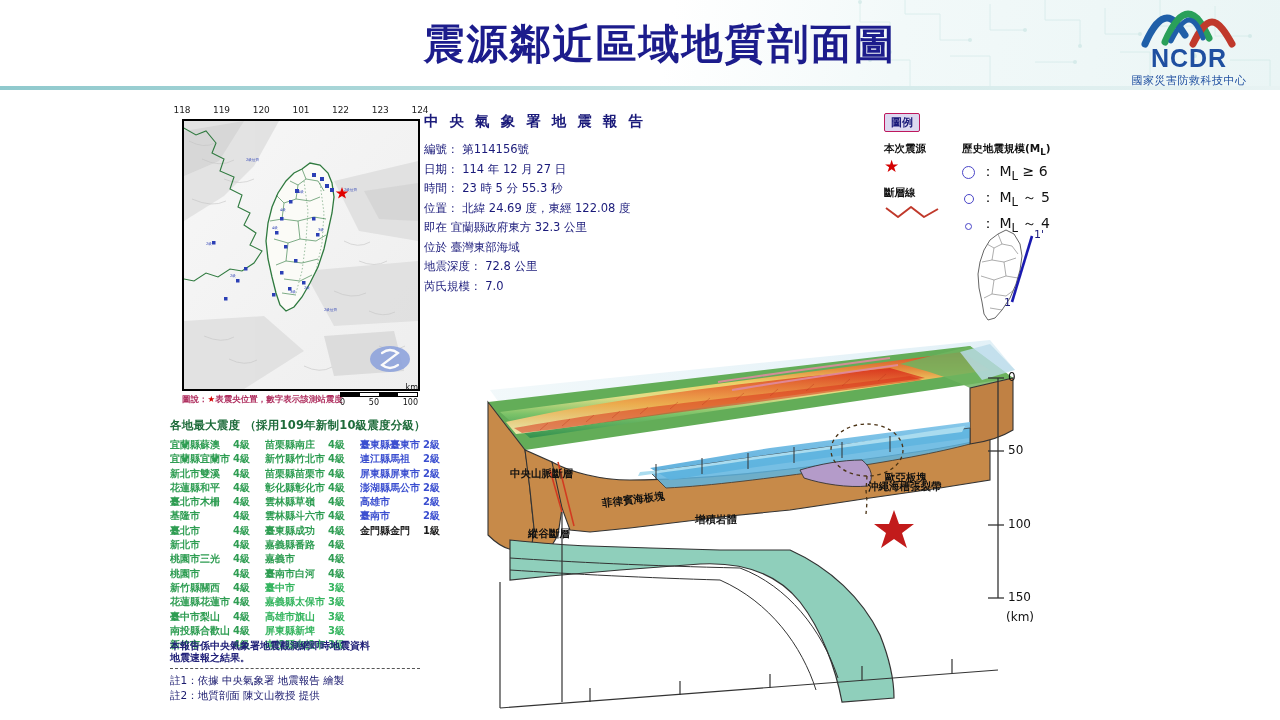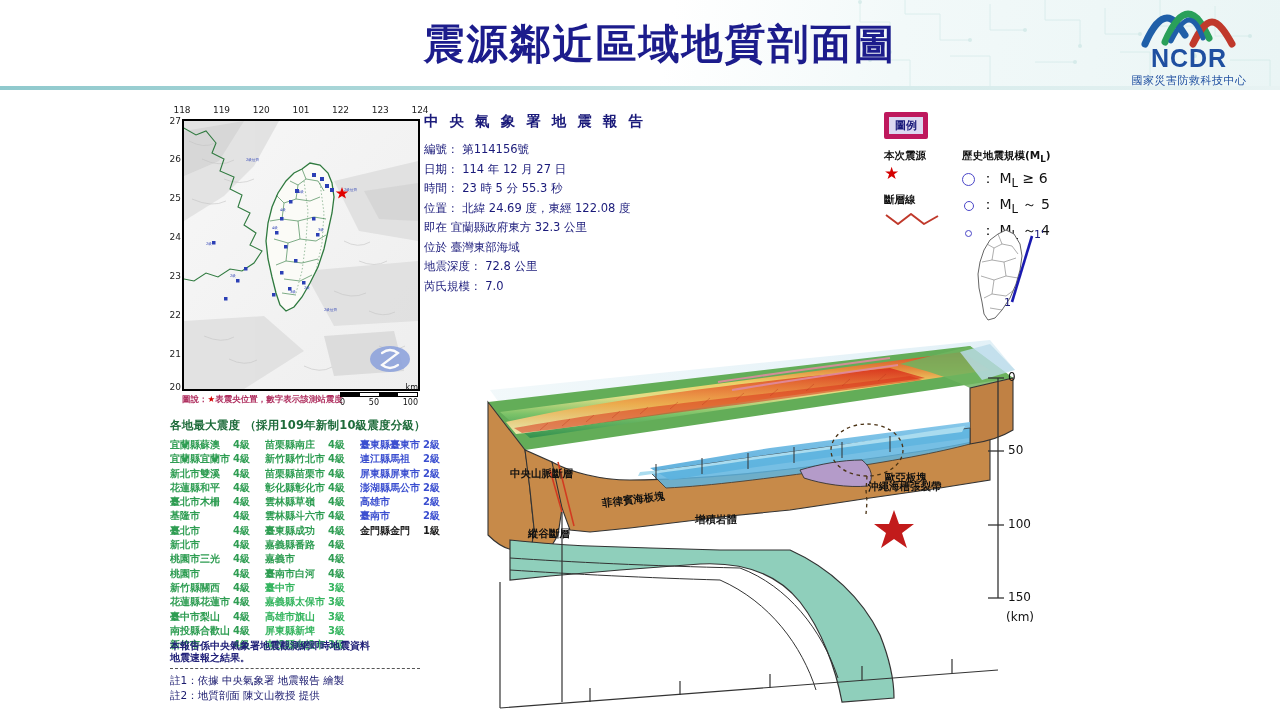--- a/index.html
+++ b/index.html
@@ -134,21 +134,21 @@
   }
   .report-line {
     font-size: 11.5px; line-height: 19.5px; white-space: nowrap;
     font-family: "DejaVu Sans", sans-serif;
   }
 
   
   .legend { position: absolute; left: 884px; top: 112px; width: 200px; }
   .legend-badge {
     display: inline-block; font-size: 11px; font-weight: bold;
-    color: #1a1a7a; background: #dcd8f0; border: 5px solid #be185d;
+    color: #1a1a7a; background: #dcd8f0; border: 1px solid #be185d;
     padding: 1px 6px; border-radius: 2px;
     font-family: "DejaVu Sans", sans-serif;
   }
   .legend-body { display: flex; margin-top: 10px; }
   .legend-left { width: 78px; }
   .legend-right { width: 122px; }
   .lg-h { font-size: 10.5px; font-weight: bold; color: #111;
     font-family:"DejaVu Sans",sans-serif; }
   .lg-star { color:#d40000; font-size: 17px; line-height: 18px; margin-top: 2px; }
   .lg-fault { margin-top: 4px; }
@@ -226,30 +226,20 @@
     <div class="map-axis-top">
       <span style="left:0%">118</span>
       <span style="left:16.6%">119</span>
       <span style="left:33.3%">120</span>
       <span style="left:50%">101</span>
       <span style="left:66.6%">122</span>
       <span style="left:83.3%">123</span>
       <span style="left:100%">124</span>
     </div>
 
-    <div class="map-axis-left">
-      <span style="top:2px">27</span>
-      <span style="top:40px">26</span>
-      <span style="top:79px">25</span>
-      <span style="top:118px">24</span>
-      <span style="top:157px">23</span>
-      <span style="top:196px">22</span>
-      <span style="top:235px">21</span>
-      <span style="top:268px">20</span>
-    </div>
 
     <div class="map-frame">
       <svg class="map-svg" width="234" height="268" viewBox="0 0 234 268">
         <defs>
           <linearGradient id="seaG" x1="0" y1="0" x2="1" y2="1">
             <stop offset="0%" stop-color="#f7f7f7"></stop>
             <stop offset="100%" stop-color="#eeeeee"></stop>
           </linearGradient>
         </defs>
         <rect width="234" height="268" fill="url(#seaG)"></rect>

